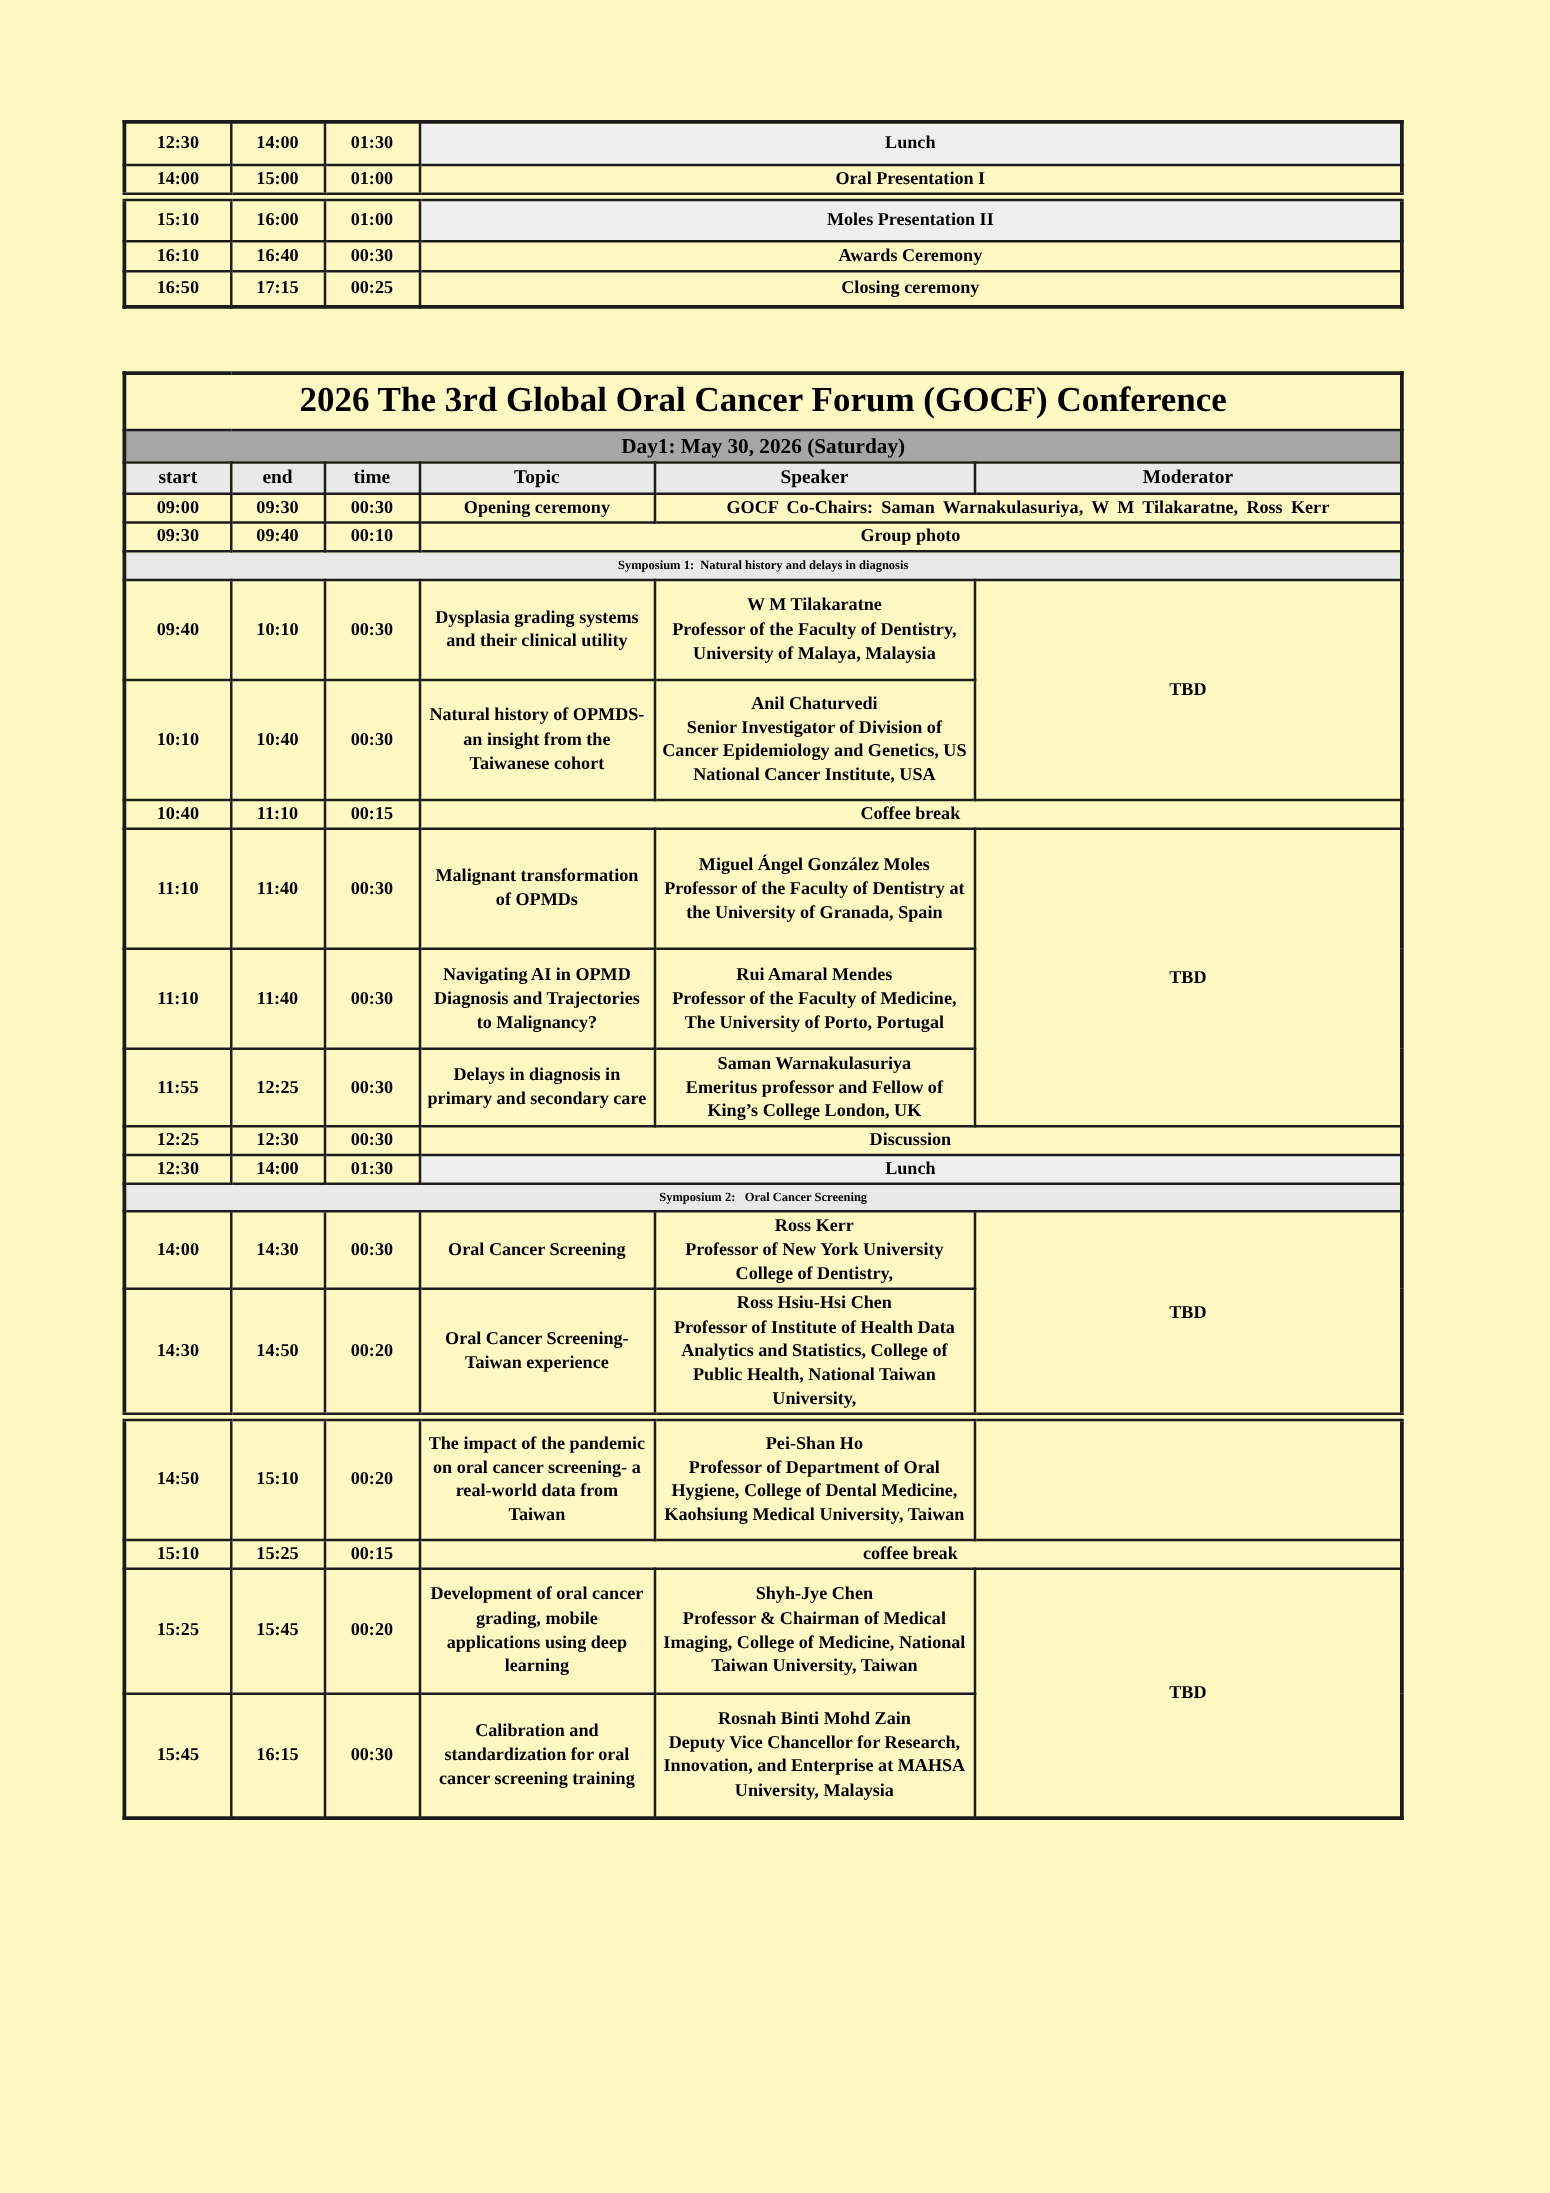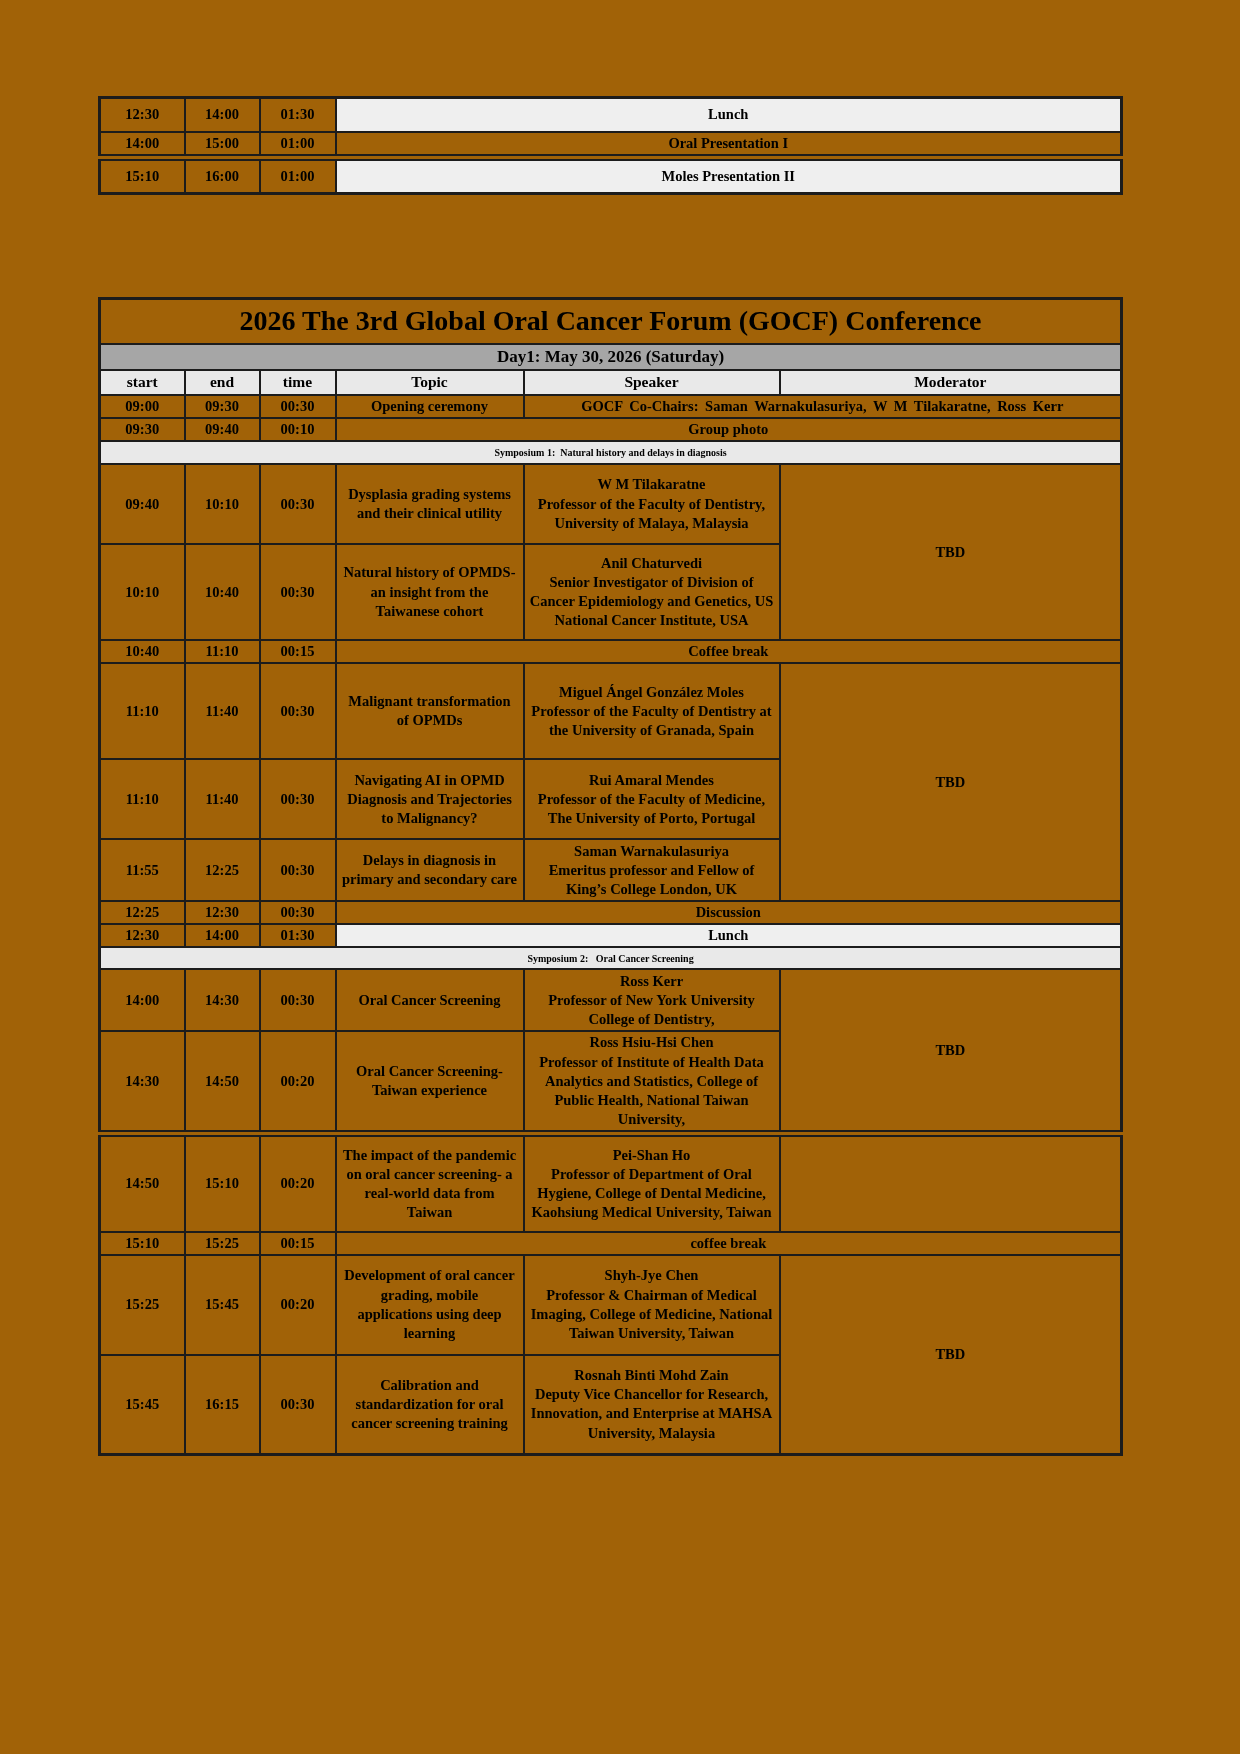--- a/index.html
+++ b/index.html
@@ -1,18 +1,18 @@
 <!DOCTYPE html>
 <html><head>
 <meta charset="utf-8">
 <style>
   * { margin:0; padding:0; box-sizing:border-box; }
   html,body { background:#ffffff; }
   .page {
-    position:relative; width:1240px; height:1754px; background:#a16207;
+    position:relative; width:1240px; height:1754px; background:#fef9c3;
     font-family:"Liberation Serif","DejaVu Serif",serif;
     font-weight:bold; color:#000;
   }
   table { border-collapse:collapse; table-layout:fixed; }
   td { border:2px solid #1c1c1c; text-align:center; vertical-align:middle;
        font-size:14.5px; line-height:1.32; padding:1px 5px; overflow:hidden; }
   .tbl { position:absolute; left:98px; width:1025px; border:3px solid #1c1c1c; }
   .summary  { top:96px; }
   .schedule { top:297px; }
 
@@ -60,20 +60,32 @@
       <td class="time-col">15:00</td>
       <td class="time-col">01:00</td>
       <td>Oral Presentation I</td>
     </tr>
     <tr class="r-36 split">
       <td class="time-col">15:10</td>
       <td class="time-col">16:00</td>
       <td class="time-col">01:00</td>
       <td class="shade">Moles Presentation II</td>
     </tr>
+    <tr class="r-24">
+      <td class="time-col">16:10</td>
+      <td class="time-col">16:40</td>
+      <td class="time-col">00:30</td>
+      <td>Awards Ceremony</td>
+    </tr>
+    <tr class="r-28">
+      <td class="time-col">16:50</td>
+      <td class="time-col">17:15</td>
+      <td class="time-col">00:25</td>
+      <td>Closing ceremony</td>
+    </tr>
   </tbody>
     </table>
 
   <table class="tbl schedule">
     <colgroup>
         <col class="c-start">
         <col class="c-end">
         <col class="c-time">
         <col class="c-topic">
         <col class="c-speaker">

